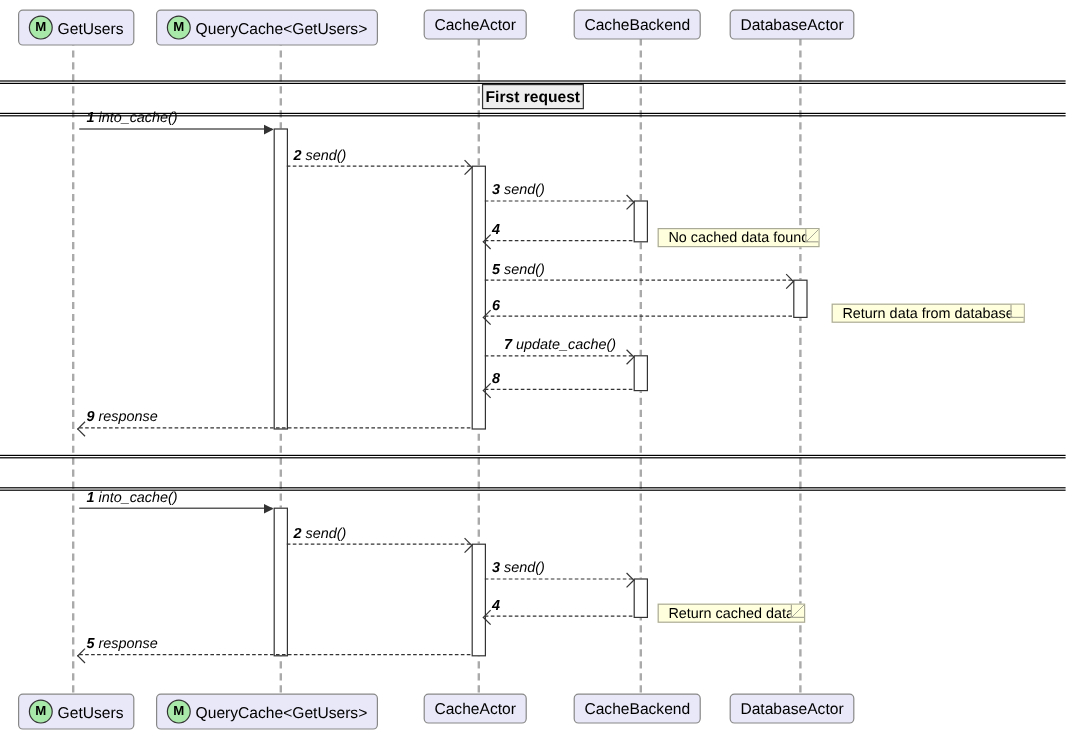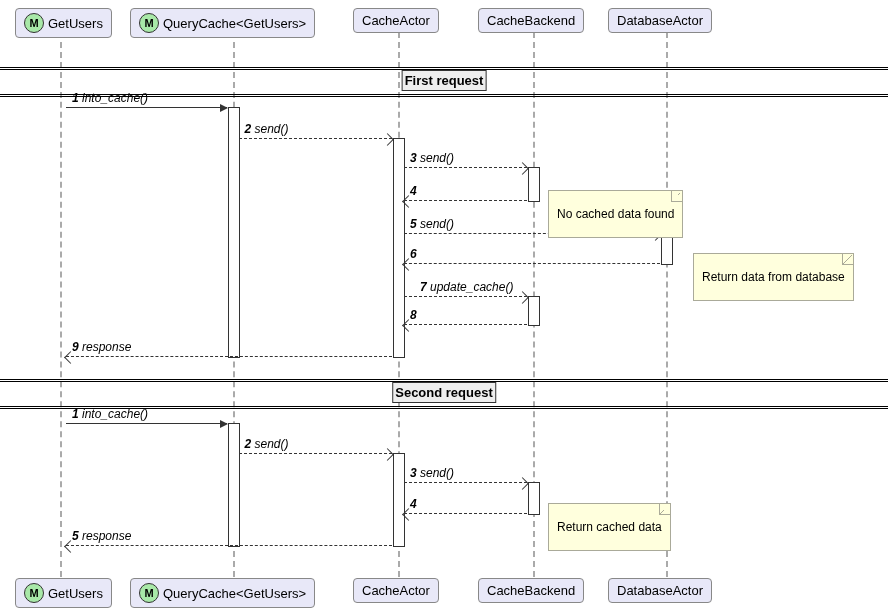--- a/index.html
+++ b/index.html
@@ -17,21 +17,21 @@
 .arrow::after { content:""; position:absolute; top:-4px; width:0; height:0; border-top:4px solid transparent; border-bottom:4px solid transparent; }
 .arrow.right::after { right:-1px; border-left:8px solid #333; }
 .arrow.left::after { left:-1px; border-right:8px solid #333; }
 .arrow.open.right::after { border-left:8px solid transparent; }
 .arrow.open.left::after { border-right:8px solid transparent; }
 .arrow.open::before { content:""; position:absolute; top:-4px; width:8px; height:8px; border-top:1px solid #333; border-right:1px solid #333; }
 .arrow.open.right::before { right:0; transform:rotate(45deg); }
 .arrow.open.left::before { left:0; transform:rotate(-135deg); }
 .msg-label { position:absolute; white-space:nowrap; font-size:12px;font-style:italic; }
 .msg-label b { font-weight:bold; }
-.note { position:absolute; background:#ffffdd; border:1px solid #aa9; padding:16px 8px; font-size:12px; white-space:nowrap; }
+.note { position:absolute; background:#ffffdd; border:1px solid #aa9; padding:0 8px; font-size:12px; white-space:nowrap; }
 .note::after { content:""; position:absolute; top:0; right:0; width:10px; height:10px; background:linear-gradient(135deg,#ffffdd 50%, #aa9 50%, #aa9 52%, #ffffdd 52%); border-left:1px solid #aa9; border-bottom:1px solid #aa9; }
 </style>
 </head>
 <body>
 
 <div class="diagram" id="dg">
     <div class="lifeline" style="left: 60px; top: 32px; height: 545px;"></div>
     <div class="lifeline" style="left: 232.5px; top: 32px; height: 545px;"></div>
     <div class="lifeline" style="left: 398px; top: 32px; height: 545px;"></div>
     <div class="lifeline" style="left: 533px; top: 32px; height: 545px;"></div>
@@ -68,21 +68,20 @@
       <span>CacheBackend</span>
     </div>
     <div class="participant" style="left: 608px; top: 578px;">
       <span>DatabaseActor</span>
     </div>
     <div class="divider dbl" style="top: 67px;"></div>
     <div class="divider dbl" style="top: 94px;"></div>
     <div class="section-label" style="top: 70px;">First request</div>
     <div class="divider dbl" style="top: 379px;"></div>
     <div class="divider dbl" style="top: 406px;"></div>
-    <div class="section-label" style="top: 382px;">Second request</div>
     <div class="activation" style="left: 227.5px; top: 107px; height: 249px;"></div>
     <div class="activation" style="left: 393px; top: 138px; height: 218px;"></div>
     <div class="activation" style="left: 528px; top: 167px; height: 33px;"></div>
     <div class="activation" style="left: 660.5px; top: 233px; height: 30px;"></div>
     <div class="activation" style="left: 528px; top: 296px; height: 28px;"></div>
     <div class="activation" style="left: 227.5px; top: 423px; height: 122px;"></div>
     <div class="activation" style="left: 393px; top: 453px; height: 92px;"></div>
     <div class="activation" style="left: 528px; top: 482px; height: 31px;"></div>
     <div class="arrow solid right" style="top: 107px; left: 66px; width: 160.5px;"></div>
     <div class="msg-label" style="top: 91px; left: 72px;"><b>1</b><span> into_cache()</span></div>

